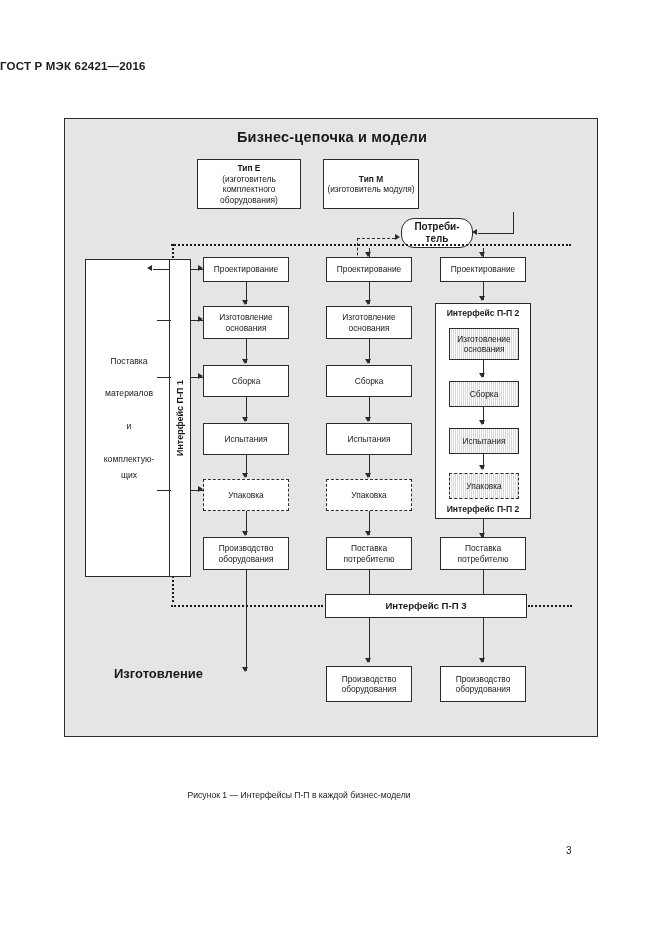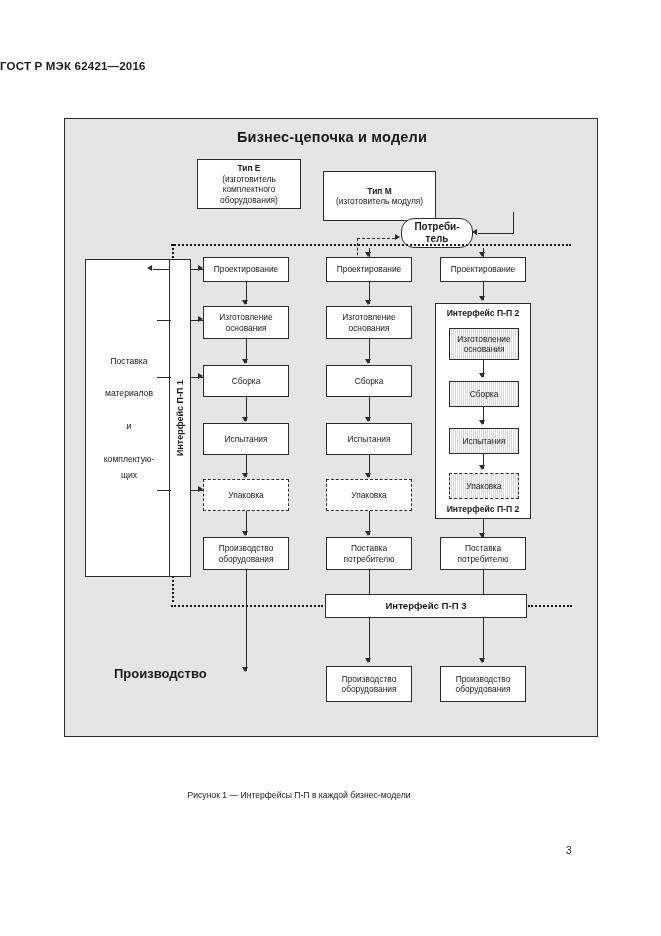--- a/index.html
+++ b/index.html
@@ -130,21 +130,21 @@
 
     <div class="fig-title">Бизнес-цепочка и модели</div>
 
     <div class="box" style="left:132px;top:40px;width:104px;height:50px;">
       <div>
         <span class="ttl">Тип E</span>
         <span class="sub">(изготовитель комплектного оборудования)</span>
       </div>
     </div>
 
-    <div class="box" style="left:258px;top:52px;width:113px;height:50px;">
+    <div class="box" style="left:258px;top:40px;width:96px;height:50px;">
       <div>
         <span class="ttl">Тип M</span>
         <span class="sub">(изготовитель модуля)</span>
       </div>
     </div>
 
 
     <div class="box bold" style="left:336px;top:99px;width:72px;height:30px;font-size:10px;white-space:pre-line;border-radius:13px;">
       <span>Потреби-
 тель</span>
@@ -322,21 +322,21 @@
     <div class="vline" style="left:418px;top:499px;height:44px;"></div>
     <div class="arrow-d" style="left:414.4px;top:539px;"></div>
 
     <div class="box" style="left:261px;top:547px;width:86px;height:36px;">
       <span>Производство оборудования</span>
     </div>
     <div class="box" style="left:375px;top:547px;width:86px;height:36px;">
       <span>Производство оборудования</span>
     </div>
 
-    <div style="position:absolute;left:49px;top:547px;font-size:13px;font-weight:bold;">Производство</div>
+    <div style="position:absolute;left:49px;top:547px;font-size:13px;font-weight:bold;">Изготовление</div>
 
   </div>
 
 
   <div class="caption">Рисунок 1 — Интерфейсы П-П в каждой бизнес-модели</div>
 
   <div class="page-number">3</div>
 
 </div>
 

